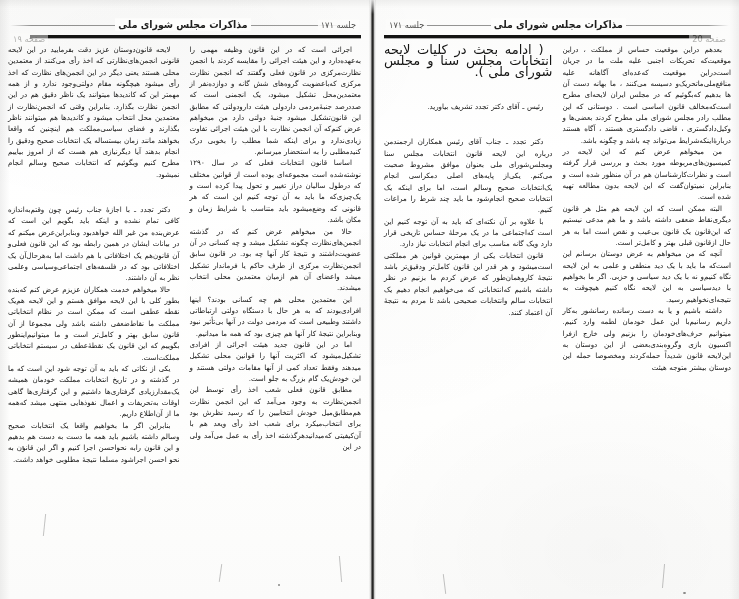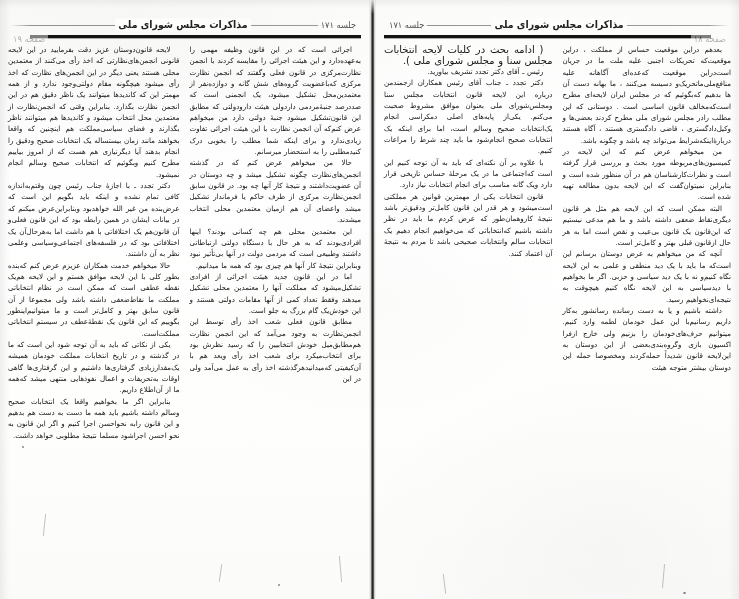--- a/index.html
+++ b/index.html
@@ -157,23 +157,23 @@
     text-align-last: right;
     font-family: "DejaVu Sans", sans-serif;
     font-size: 7.1px;
     line-height: 11.35px;
     color: #1d1d1c;
     letter-spacing: -0.05px;
     word-spacing: 0.4px;
     transform-origin: right top;
   }
   .col .para.indent { text-indent: 9px; }
-  .col .para.speaker { text-indent: 9px; }
+  .col .para.speaker { text-indent: 9px; margin-top: 24px; }
   .col .para.small {
-    font-size: 10px;
+    font-size: 13px;
     line-height: 11.0px;
   }
   .col.ink-dark  p, .col.ink-dark  .para { color: #151514; }
 
   
   .speck {
     position: absolute;
     background: rgba(40,40,38,0.55);
     border-radius: 50%;
     pointer-events: none;
@@ -228,55 +228,56 @@
         <div class="para speaker">دکتر تجدد ـ با اجازهٔ جناب رئیس چون وقتم‌به‌اندازه کافى تمام نشده و اینکه باید بگویم این است که عرض‌بنده من غیر الله خواهد‌‌بود و‌بنابراین‌عرض میکنم که در بیانات ایشان در همین رابطه بود که این قانون فعلى‌و آن قانون‌هم یک اختلافاتى با هم داشت اما به‌هرحال‌آن یک اختلافاتى بود که در فلسفه‌هاى اجتماعى‌و‌سیاسى وعلمى نظر به آن داشتند.</div>
         <div class="para indent">حالا میخواهم خدمت همکاران عزیزم عرض کنم که‌بنده بطور کلى با این لایحه موافق هستم و این لایحه هم‌یک نقطه عطفى است که ممکن است در نظام انتخاباتى مملکت ما نقاط‌ضعفى داشته باشد ولى مجموعا از آن قانون سابق بهتر و کامل‌تر است و ما میتوانیم‌اینطور بگوییم که این قانون یک نقطه‌ٔ‌عطف در سیستم انتخاباتى مملکت‌است.</div>
         <div class="para indent">یکى از نکاتى که باید به آن توجه شود این است که ما در گذشته و در تاریخ انتخابات مملکت خودمان همیشه یک‌مقدار‌زیادى گرفتارى‌ها داشتیم و این گرفتارى‌ها گاهى اوقات به‌تحریفات و اعمال نفوذهایى منتهى میشد که‌همه ما از آن‌اطلاع داریم.</div>
         <div class="para indent">بنابراین اگر ما بخواهیم واقعا یک انتخابات صحیح وسالم داشته باشیم باید همه ما دست به دست هم بدهیم و این قانون را‌به نحو‌احسن اجرا کنیم و اگر این قانون به نحو احسن اجرا‌شود مسلما نتیجهٔ مطلوبى خواهد داشت.</div>
         <div class="speck" style="left:14px; top:402px; width:2px; height:2px;"></div>
         <div class="streak" style="left:36px; top:470px; width:1px; height:22px; transform:rotate(6deg);"></div>
       </div>
 
       <div class="col ink-dark">
         <div class="para indent">اجرائى است که در این قانون وظیفه مهمى را به‌عهده‌دارد و این هیئت اجرائى را مقایسه کردند با انجمن نظارت‌مرکزى در قانون فعلى وگفتند که انجمن نظارت مرکزى که‌با‌عضویت گروه‌هاى شش گانه و دوازده‌نفر از معتمدین‌محل تشکیل میشود، یک انجمنى است که صددرصد جنبهٔ‌مردمى دارد‌ولى هیئت دارو‌دولتى که مطابق این قانون‌تشکیل میشود جنبهٔ دولتى دارد من میخواهم عرض کنم‌که آن انجمن نظارت با این هیئت اجرائى تفاوت زیادى‌ندارد و براى اینکه شما مطلب را بخوبى درک کنید‌مطلبى را به استحضار میرسانم.</div>
-        <div class="para indent">حالا من میخواهم عرض کنم که در گذشته انجمن‌هاى‌نظارت چگونه تشکیل میشد و چه دوستان در آن عضویت‌داشتند و نتیجهٔ کار آنها چه بود. در قانون سابق انجمن‌نظارت مرکزى از طرف حاکم یا فرماندار تشکیل میشد و‌اعضاى آن هم از‌میان معتمدین محلى انتخاب میشدند.</div>
+        <div class="para indent">اساسا قانون انتخابات فعلى که در سال ۱۲۹۰ نوشته‌شده است مجموعه‌اى بوده است از قوانین مختلف که در‌طول سالیان دراز تغییر و تحول پیدا کرده است و یک‌چیزى‌که ما باید به آن توجه کنیم این است که هر قانونى که وضع‌میشود باید متناسب با شرایط زمان و مکان باشد.</div>
+        <div class="para indent">حالا من میخواهم عرض کنم که در گذشته انجمن‌هاى‌نظارت چگونه تشکیل میشد و چه کسانى در آن عضویت‌داشتند و نتیجهٔ کار آنها چه بود. در قانون سابق انجمن‌نظارت مرکزى از طرف حاکم یا فرماندار تشکیل میشد و‌اعضاى آن هم از‌میان معتمدین محلى انتخاب میشدند.</div>
         <div class="para indent">این معتمدین محلى هم چه کسانى بودند؟ اینها افرادى‌بودند که به هر حال با دستگاه دولتى ارتباطاتى داشتند و‌طبیعى است که مردمى دولت در آنها بى‌تأثیر نبود و‌بنابراین نتیجهٔ کار آنها هم چیزى بود که همه ما میدانیم.</div>
-        <div class="para indent">اما در این قانون جدید هیئت اجرائى از افرادى تشکیل‌میشود که مملکت آنها را معتمدین محلى تشکیل میدهند و‌فقط تعداد کمى از آنها مقامات دولتى هستند و این خودش‌یک گام بزرگ به جلو است.</div>
+        <div class="para indent">اما در این قانون جدید هیئت اجرائى از افرادى تشکیل‌میشود که اکثریت آنها را قوانین محلى تشکیل میدهند و‌فقط تعداد کمى از آنها مقامات دولتى هستند و این خودش‌یک گام بزرگ به جلو است.</div>
         <div class="para indent">مطابق قانون فعلى شعب اخذ رأى توسط این انجمن‌نظارت به وجود مى‌آمد که این انجمن نظارت هم‌مطابق‌میل خودش انتخابیین را که رسید نظرش بود براى انتخاب‌میکرد براى شعب اخذ رأى ویعد هم با آن‌کیفیتى که‌میدانیدهر‌گذشته اخذ رأى به عمل مى‌آمد ولى در این</div>
         <div class="speck" style="left:88px; top:540px; width:2px; height:2px;"></div>
         <div class="streak" style="left:150px; top:512px; width:1px; height:26px; transform:rotate(-5deg);"></div>
         <div class="streak" style="left:30px; top:520px; width:1px; height:18px; transform:rotate(8deg);"></div>
       </div>
 
     </div>
   </div>
 
   <div class="gutter"></div>
   <div class="gutter-top-notch"></div>
 
   <div class="page page-right">
 
     <div class="running-head">
       <div class="rh-hairline"></div>
       <div class="rh-row">
-        <span class="rh-side faded">صفحه ۱۸</span>
+        <span class="rh-side faded">صفحه 20</span>
         <span class="rh-center">مذاکرات مجلس شوراى ملى</span>
         <span class="rh-side">جلسه ۱۷۱</span>
       </div>
     </div>
     <div class="head-rule"></div>
 
     <div class="cols">
 
       <div class="col ink-dark">
         <div class="para small indent">( ادامه بحث در کلیات لایحه انتخابات مجلس سنا و مجلس شوراى ملى ).</div>
         <div class="para speaker">رئیس ـ آقاى دکتر تجدد تشریف بیاورید.</div>
         <div class="para speaker">دکتر تجدد ـ جناب آقاى رئیس همکاران ارجمند‌من درباره این لایحه قانون انتخابات مجلس سنا ومجلس‌شوراى ملى بعنوان موافق مشروط صحبت می‌کنم. یکى‌از پایه‌هاى اصلى دمکراسى انجام یک‌انتخابات صحیح و‌سالم است، اما براى اینکه یک انتخابات صحیح انجام‌شود ما باید چند شرط را مراعات کنیم.</div>
         <div class="para indent">با علاوه بر آن نکته‌اى که باید به آن توجه کنیم این است که‌اجتماعى ما در یک مرحلهٔ حساس تاریخى قرار دارد و‌یک گانه مناسب براى انجام انتخابات نیاز دارد.</div>
-        <div class="para indent">قانون انتخابات یکى از مهمترین قوانین هر مملکتى است‌میشود و هر قدر این قانون کامل‌تر ودقیق‌تر باشد نتیجهٔ کار‌وهمان‌طور که عرض کردم ما باید در نظر داشته باشیم که‌انتخاباتى که مى‌خواهیم انجام دهیم یک انتخابات سالم و‌انتخابات صحیحى باشد تا مردم به نتیجهٔ آن اعتماد کنند.</div>
+        <div class="para indent">قانون انتخابات یکى از مهمترین قوانین هر مملکتى است‌میشود و هر قدر این قانون کامل‌تر ودقیق‌تر باشد نتیجهٔ کار‌وهمان‌طور که عرض کردم ما بزنیم در نظر داشته باشیم که‌انتخاباتى که مى‌خواهیم انجام دهیم یک انتخابات سالم و‌انتخابات صحیحى باشد تا مردم به نتیجهٔ آن اعتماد کنند.</div>
 
         <div class="streak" style="left:60px; top:530px; width:1px; height:20px; transform:rotate(-7deg);"></div>
       </div>
 
       <div class="col ink-dark">
         <div class="para indent">بعدهم دراین موقعیت حساس از مملکت ، دراین موقعیت‌که تحریکات اجنبى علیه ملت ما در جریان است‌دراین موقعیت که‌عده‌اى آگاهانه علیه منافع‌ملى‌ما‌تحریک‌و دسیسه می‌کنند ، ما بهانه دست آن ها بدهیم که‌بگوئیم که در مجلس ایران لایحه‌اى مطرح است‌که‌مخالف قانون اساسى است . دوستانى که این مطلب را‌در مجلس شوراى ملى مطرح کردند بعضى‌ها و وکیل‌دادگسترى ، قاضى دادگسترى هستند ، آگاه هستند دربارهٔ‌اینکه‌شرایط مى‌تواند چه باشد و چگونه باشد.</div>
         <div class="para indent">من میخواهم عرض کنم که این لایحه در کمیسیون‌هاى‌مربوطه مورد بحث و بررسى قرار گرفته است و نظرات‌کارشناسان هم در آن منظور شده است و بنابراین نمیتوان‌گفت که این لایحه بدون مطالعه تهیه شده است.</div>
         <div class="para indent">البته ممکن است که این لایحه هم مثل هر قانون دیگرى‌نقاط ضعفى داشته باشد و ما هم مدعى نیستیم که این‌قانون یک قانون بى‌عیب و نقص است اما به هر حال از‌قانون قبلى بهتر و کامل‌تر است.</div>
         <div class="para indent">آنچه که من میخواهم به عرض دوستان برسانم این است‌که ما باید با یک دید منطقى و علمى به این لایحه نگاه کنیم‌و نه با یک دید سیاسى و حزبى. اگر ما بخواهیم با دید‌سیاسى به این لایحه نگاه کنیم هیچوقت به نتیجه‌اى‌نخواهیم رسید.</div>
         <div class="para indent">داشته باشیم و یا به دست رسانده رسانشور به‌کار داریم رسانیم‌با این عمل خودمان لطمه وارد کنیم. میتوانیم حرف‌هاى‌خودمان را بزنیم ولى خارج ازفرا اکسیون بازى وگروه‌بندى‌بعضى از این دوستان به این‌لایحه قانون شدیداً حمله‌کردند ومخصوصا حمله این دوستان بیشتر متوجه هیئت</div>

